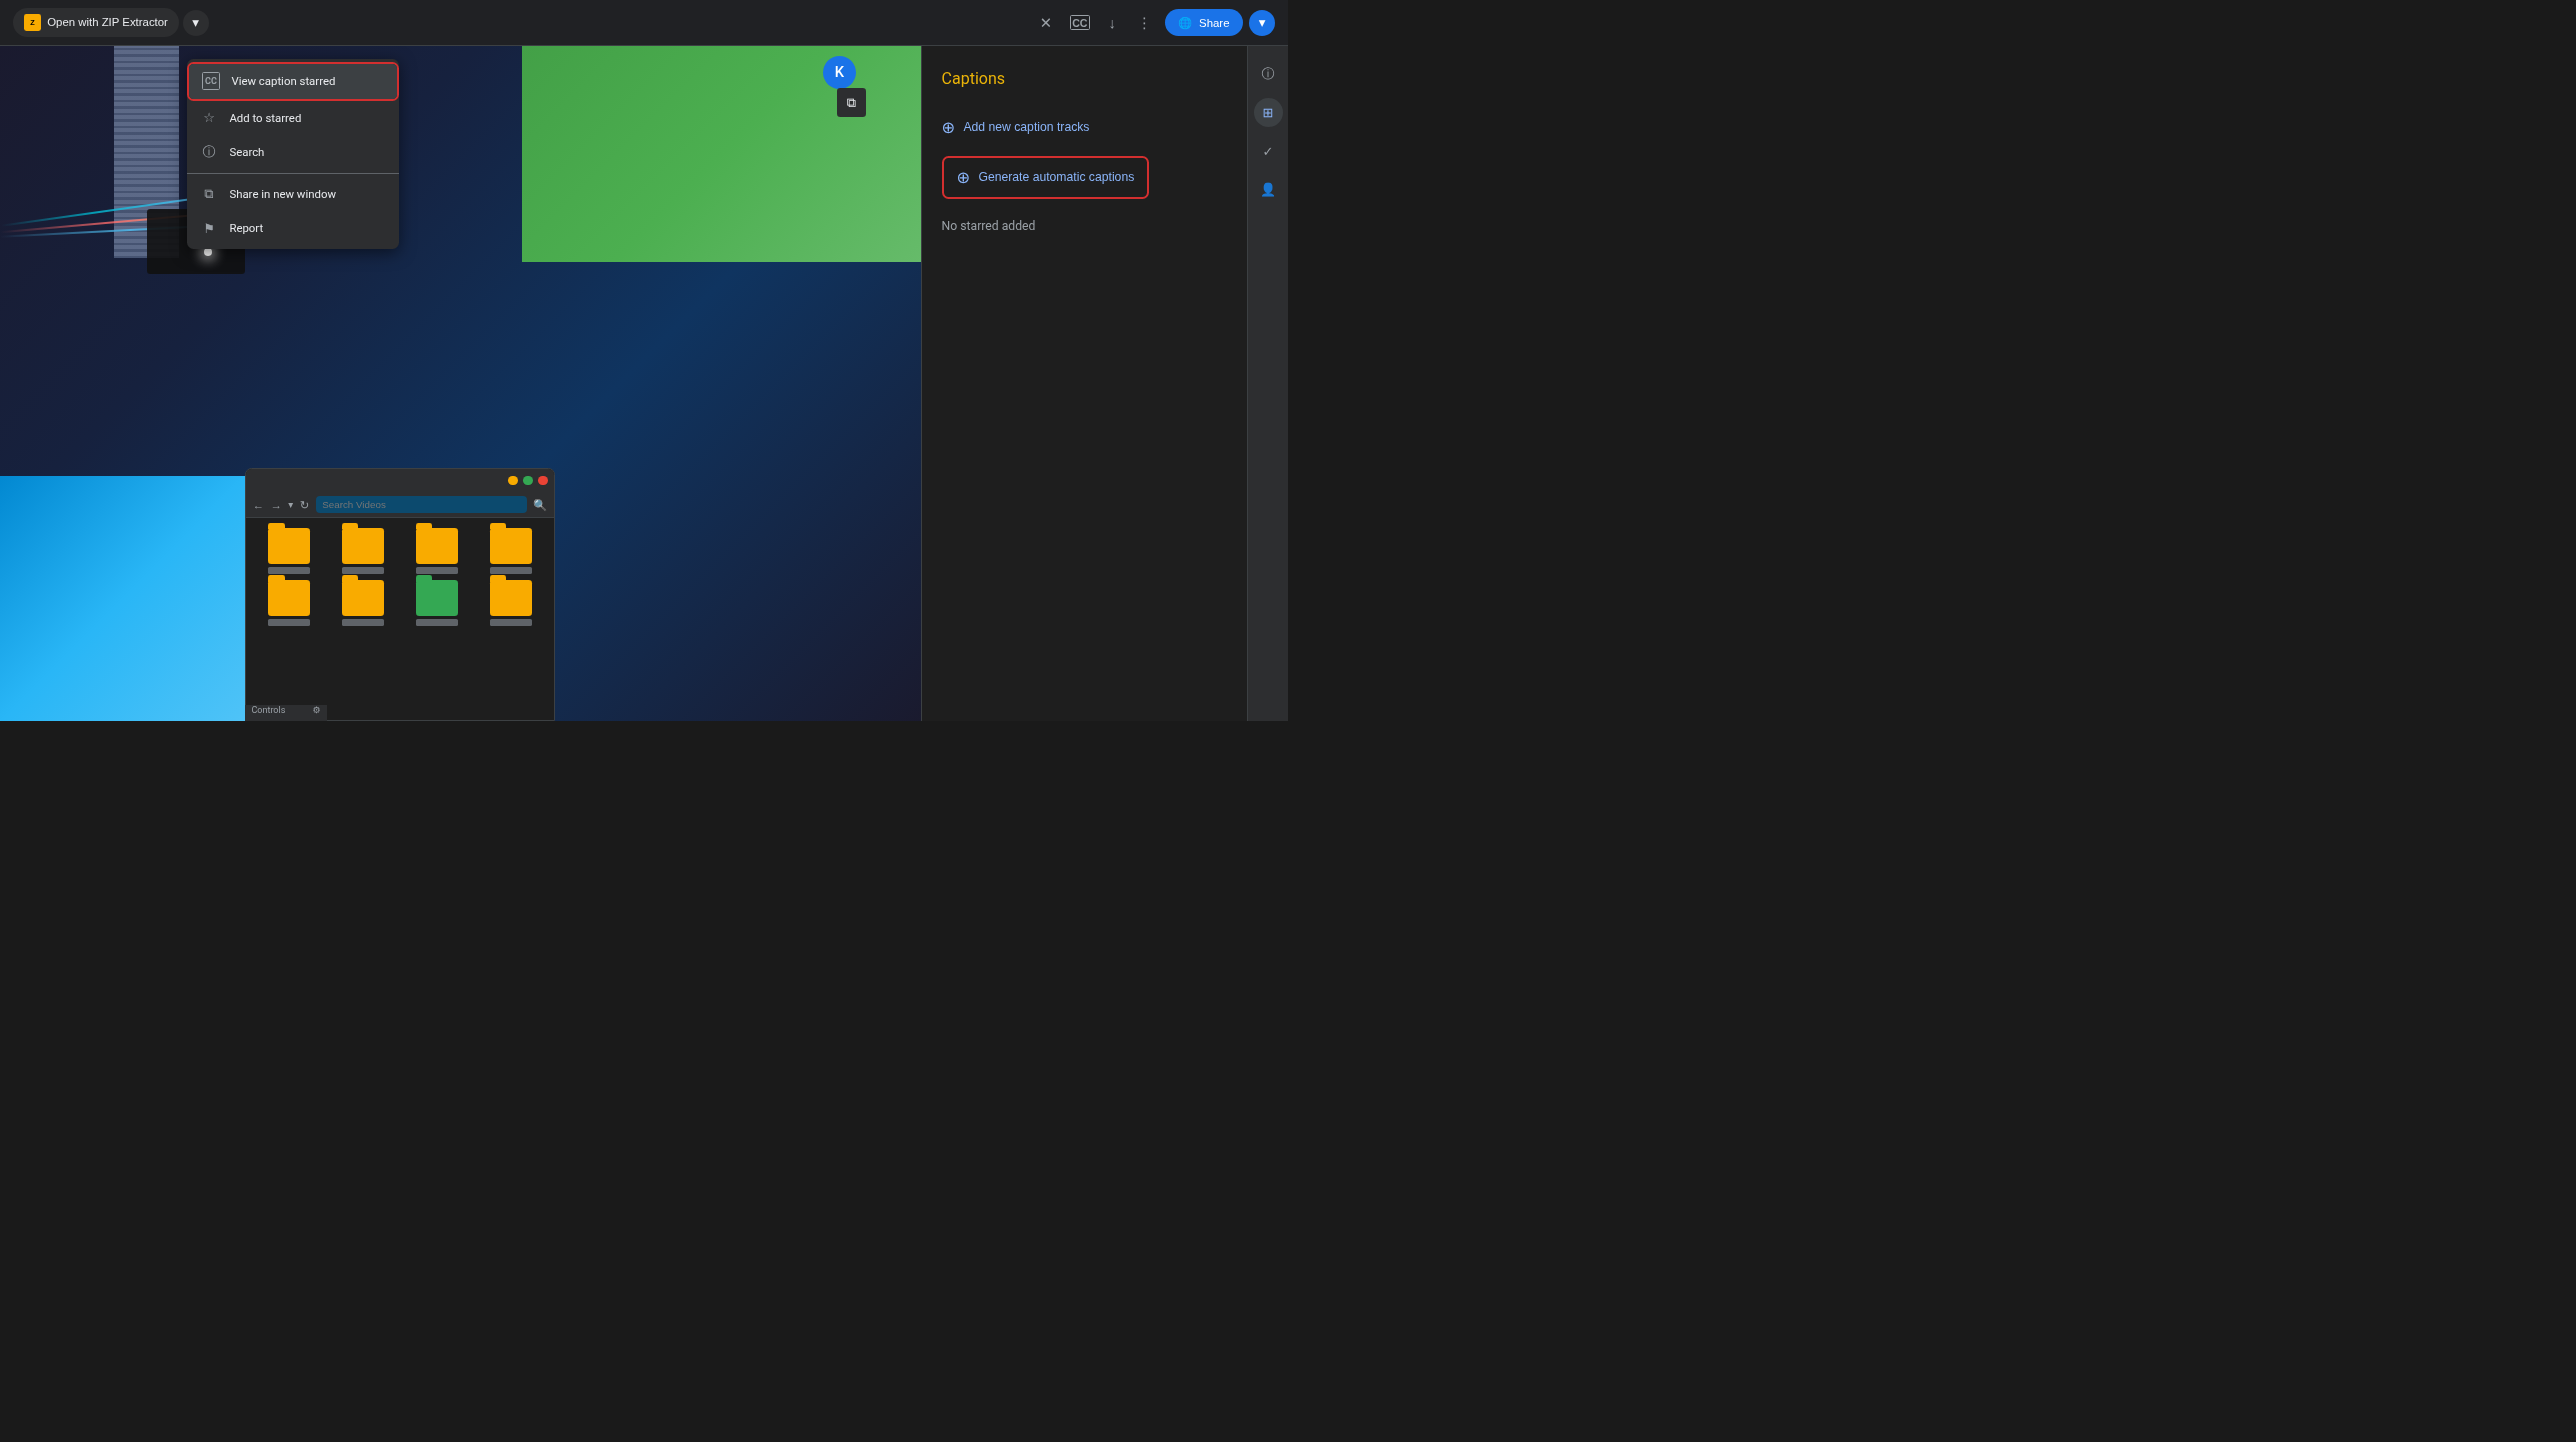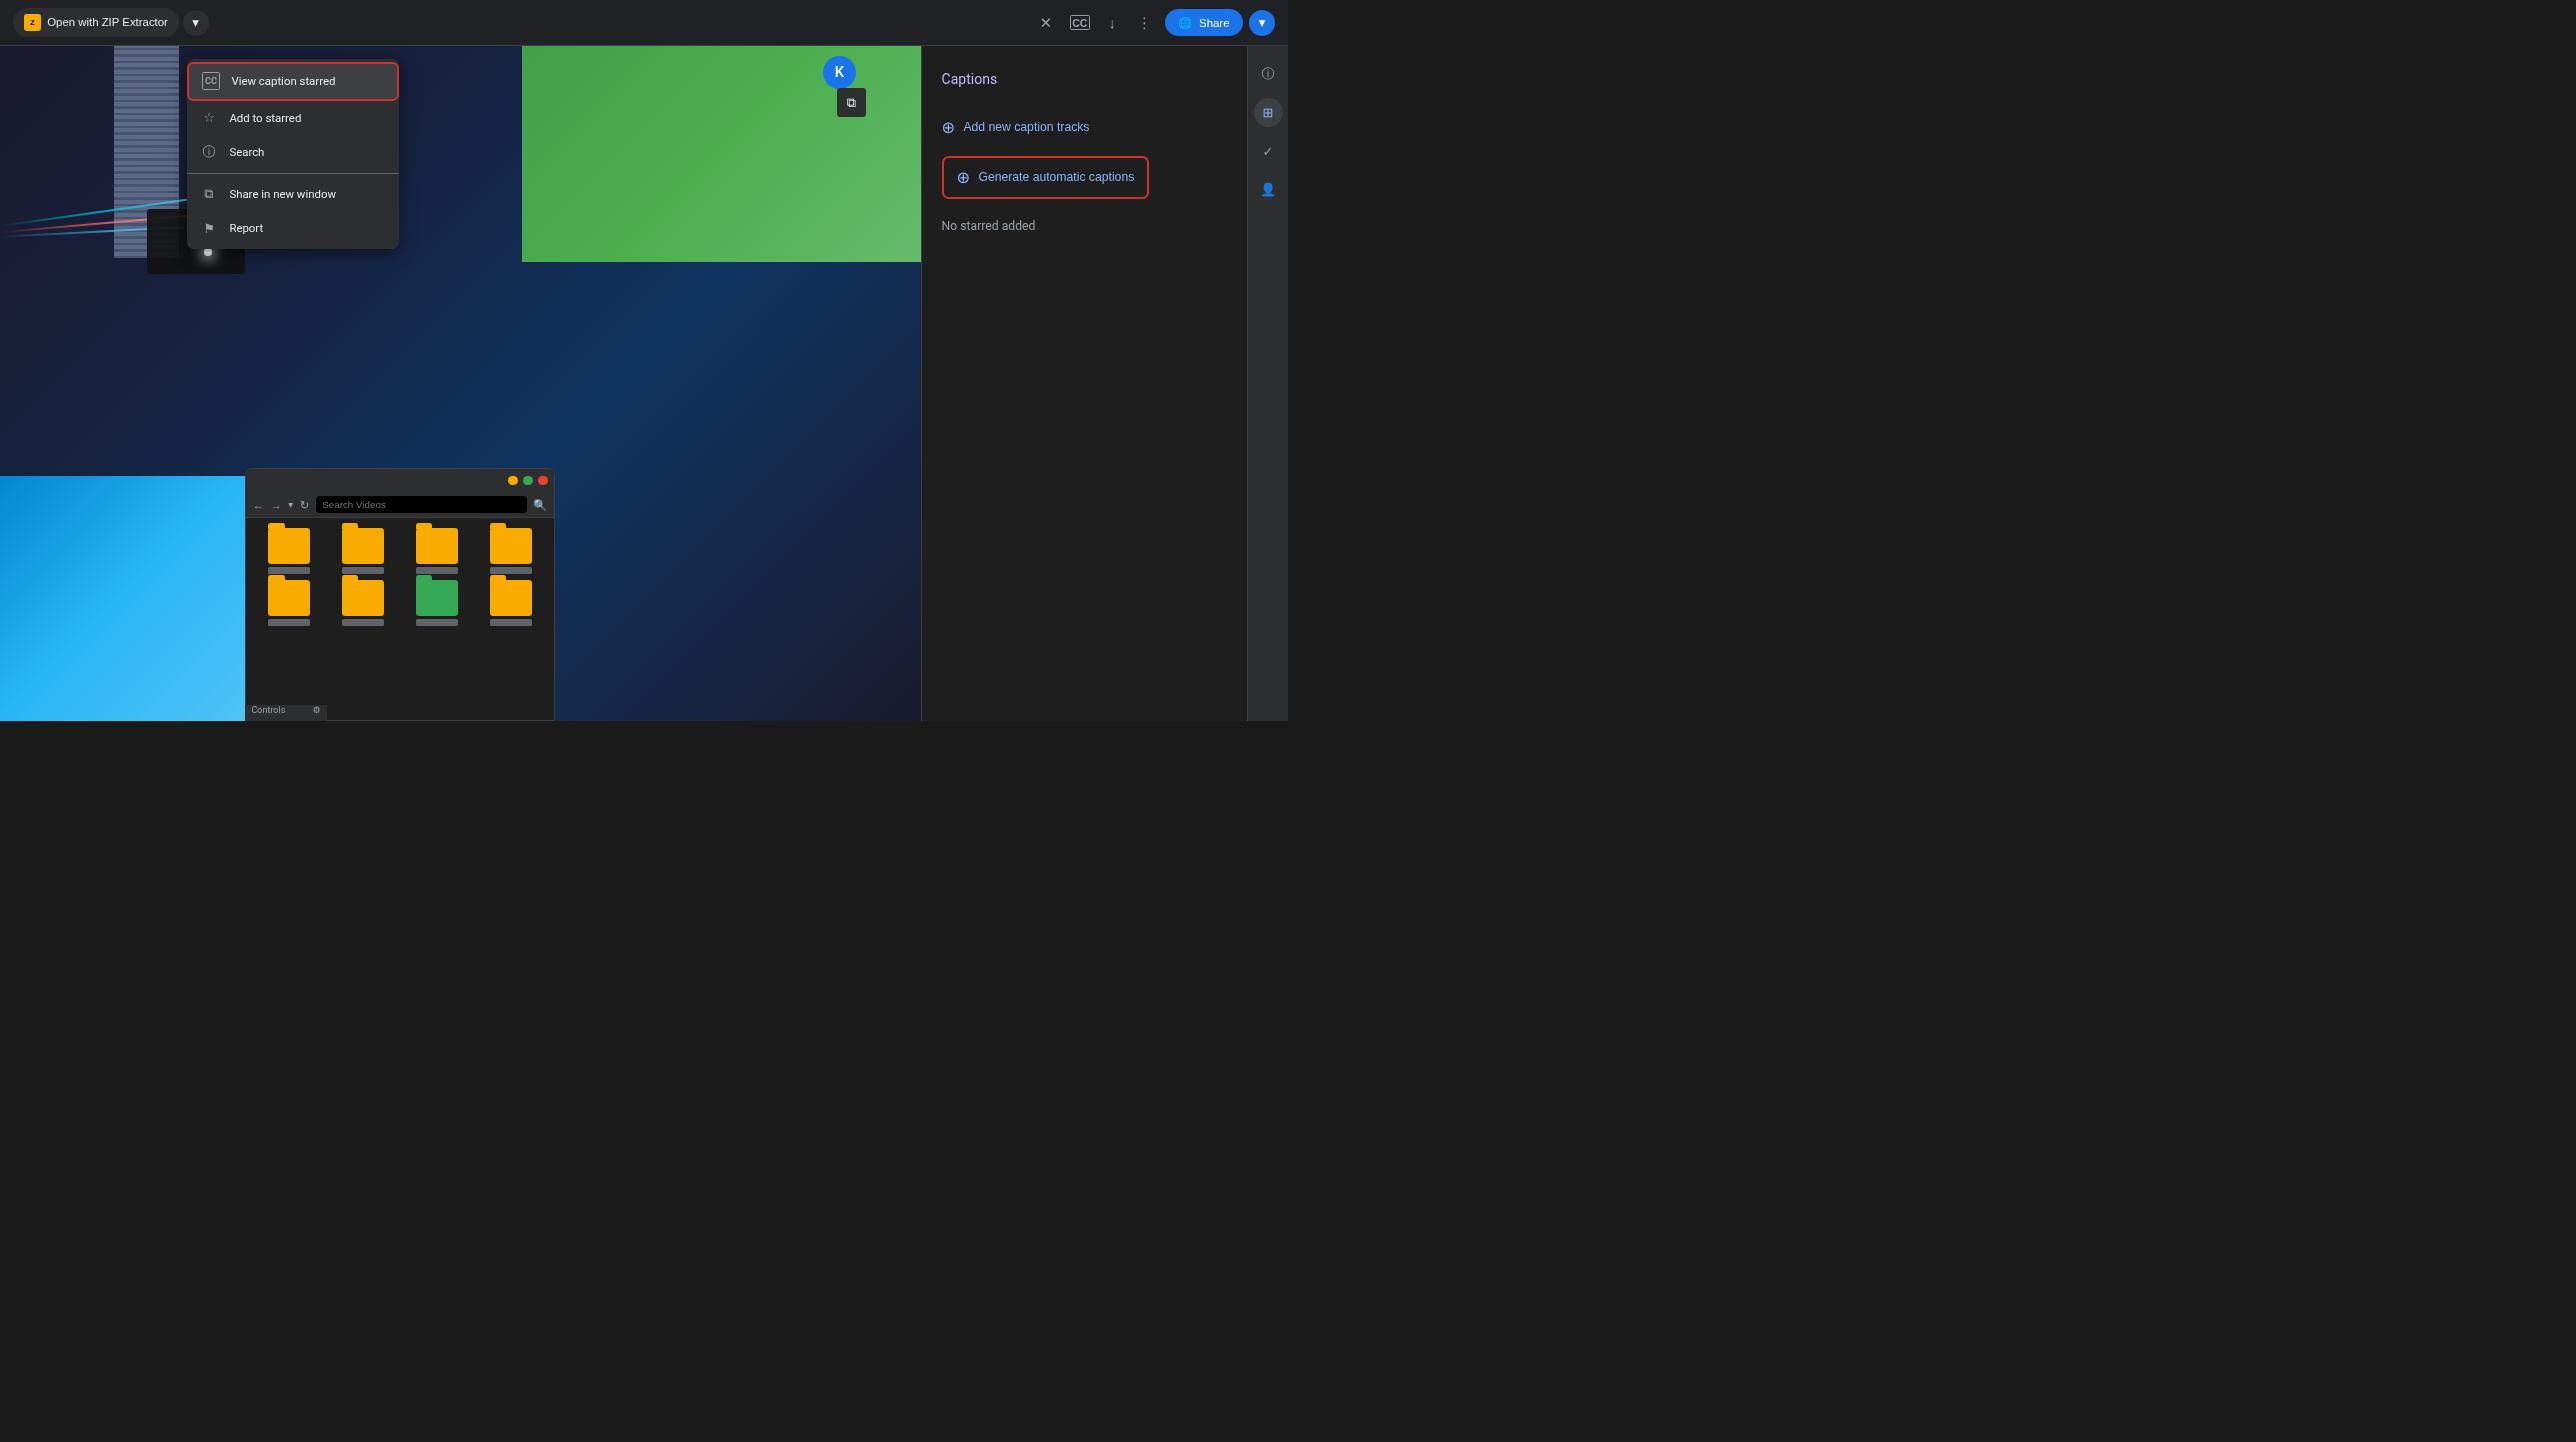--- a/index.html
+++ b/index.html
@@ -307,22 +307,22 @@
       flex: 1;
     }
 
     .captions-header {
       display: flex;
       align-items: center;
       justify-content: space-between;
       margin-bottom: 19.6px;
     }
     .captions-title {
-      color: #c4b5fd;
-      font-size: 14px;
+      color: #eab308;
+      font-size: 16px;
       font-weight: 400;
     }
     .help-icon {
       color: #9aa0a6;
       font-size: 16.3px;
       cursor: pointer;
       width: 26px;
       height: 26px;
       display: flex;
       align-items: center;
@@ -406,21 +406,21 @@
       background: #2d2e30;
       height: 26px;
       display: flex;
       align-items: center;
       padding: 0 6.5px;
       gap: 6.5px;
       border-bottom: 0.8px solid #3c4043;
     }
     .fm-search {
       flex: 1;
-      background: #000000;
+      background: #0c4a6e;
       border: none;
       border-radius: 4px;
       padding: 3.3px 6.5px;
       color: #9aa0a6;
       font-size: 9.8px;
       outline: none;
     }
 
     .fm-content {
       display: grid;

